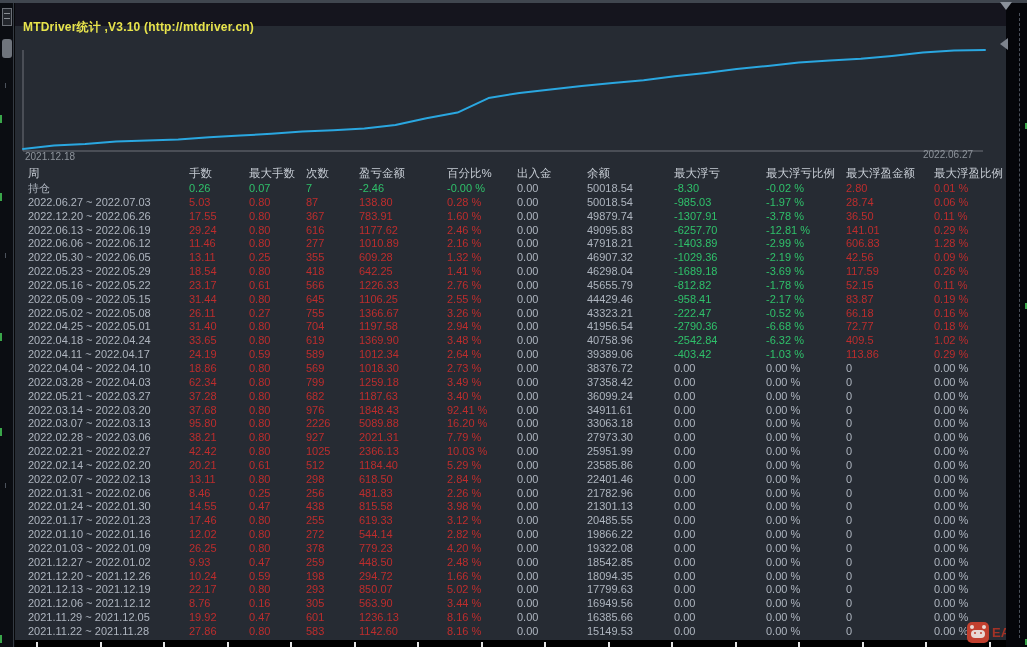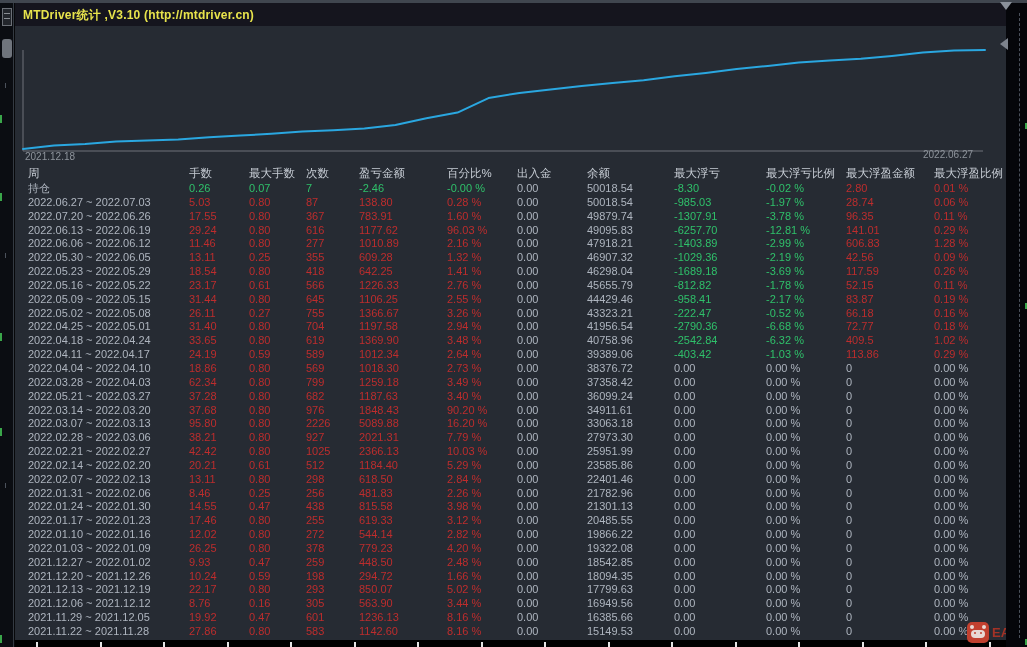--- a/index.html
+++ b/index.html
@@ -15,21 +15,21 @@
   .ls-icon { position:absolute; left:2px; top:5px; width:10px; height:18px; border:1px solid #6c7077; background:#23262c; }
   .ls-icon i { display:block; height:1px; background:#8a8e94; margin:4px 1px 0 1px; }
   .ls-btn { position:absolute; left:2px; top:36px; width:10px; height:19px; background:#70757d; border-radius:3px; }
   .ls-dash { position:absolute; left:0; width:2px; height:8px; background:#3aa64a; }
   .ls-gdash { position:absolute; left:5px; width:1px; height:5px; background:#4b515b; }
 
   
   .main { position:absolute; left:15px; top:3px; width:991px; height:644px; background:#262b33; }
 
   .titlebar { position:absolute; left:0; top:0; width:100%; height:23px; background:#15151e; }
-  .titlebar .title { position:absolute; left:8px; top:4px; color:#e8e44c; font-size:12px; font-weight:bold; letter-spacing:.2px; }
+  .titlebar .title { position:absolute; left:8px; top:16px; color:#e8e44c; font-size:12px; font-weight:bold; letter-spacing:.2px; }
 
   .menubar { position:absolute; left:0; top:23px; width:100%; height:22px; background:#070709; }
   .mi { display:inline-block; margin-left:13px; margin-top:3px; padding:1px 3px; color:#8f9297; font-size:12.5px; vertical-align:top; }
   .mi.sel { color:#e9ebee; background:#1d2127; border:1px solid #444b55; padding:0 2px; }
   .mi.dim { color:#66696e; font-size:11px; margin-top:5px; }
   .mi.gap { margin-left:68px; }
 
   
   .chart { position:absolute; left:0; top:45px; width:991px; height:117px; background:#262b33; }
   .chart svg { position:absolute; left:0; top:0; }
@@ -143,40 +143,40 @@
             <div class="tc red">138.80</div>
             <div class="tc red">0.28 %</div>
             <div class="tc lbl">0.00</div>
             <div class="tc lbl">50018.54</div>
             <div class="tc grn">-985.03</div>
             <div class="tc grn">-1.97 %</div>
             <div class="tc red">28.74</div>
             <div class="tc red">0.06 %</div>
           </div>
           <div class="trow">
-            <div class="tc lbl">2022.07.20 ~ 2022.06.26</div>
+            <div class="tc lbl">2022.12.20 ~ 2022.06.26</div>
             <div class="tc red">17.55</div>
             <div class="tc red">0.80</div>
             <div class="tc red">367</div>
             <div class="tc red">783.91</div>
             <div class="tc red">1.60 %</div>
             <div class="tc lbl">0.00</div>
             <div class="tc lbl">49879.74</div>
             <div class="tc grn">-1307.91</div>
             <div class="tc grn">-3.78 %</div>
-            <div class="tc red">96.35</div>
+            <div class="tc red">36.50</div>
             <div class="tc red">0.11 %</div>
           </div>
           <div class="trow">
             <div class="tc lbl">2022.06.13 ~ 2022.06.19</div>
             <div class="tc red">29.24</div>
             <div class="tc red">0.80</div>
             <div class="tc red">616</div>
             <div class="tc red">1177.62</div>
-            <div class="tc red">96.03 %</div>
+            <div class="tc red">2.46 %</div>
             <div class="tc lbl">0.00</div>
             <div class="tc lbl">49095.83</div>
             <div class="tc grn">-6257.70</div>
             <div class="tc grn">-12.81 %</div>
             <div class="tc red">141.01</div>
             <div class="tc red">0.29 %</div>
           </div>
           <div class="trow">
             <div class="tc lbl">2022.06.06 ~ 2022.06.12</div>
             <div class="tc red">11.46</div>
@@ -344,21 +344,21 @@
             <div class="tc lbl">0.00 %</div>
             <div class="tc lbl">0</div>
             <div class="tc lbl">0.00 %</div>
           </div>
           <div class="trow">
             <div class="tc lbl">2022.03.14 ~ 2022.03.20</div>
             <div class="tc red">37.68</div>
             <div class="tc red">0.80</div>
             <div class="tc red">976</div>
             <div class="tc red">1848.43</div>
-            <div class="tc red">90.20 %</div>
+            <div class="tc red">92.41 %</div>
             <div class="tc lbl">0.00</div>
             <div class="tc lbl">34911.61</div>
             <div class="tc lbl">0.00</div>
             <div class="tc lbl">0.00 %</div>
             <div class="tc lbl">0</div>
             <div class="tc lbl">0.00 %</div>
           </div>
           <div class="trow">
             <div class="tc lbl">2022.03.07 ~ 2022.03.13</div>
             <div class="tc red">95.80</div>

